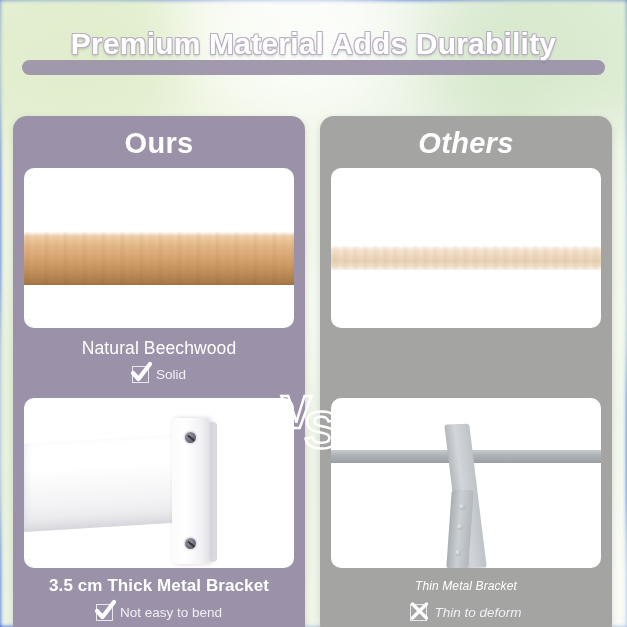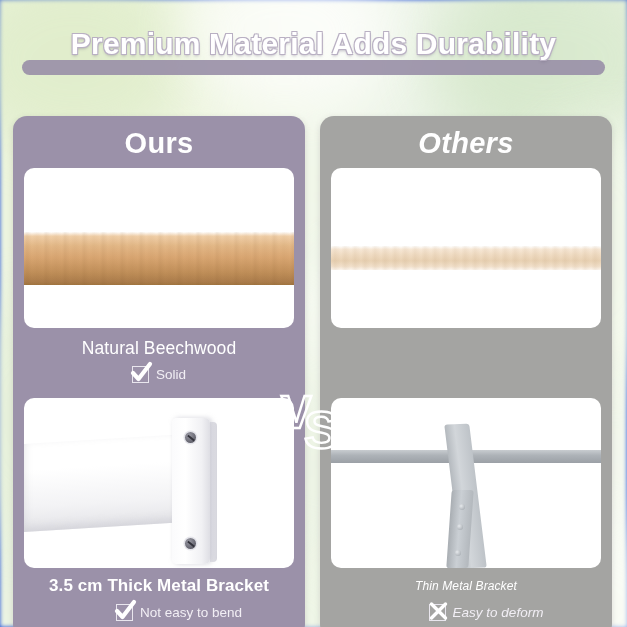--- a/index.html
+++ b/index.html
@@ -303,21 +303,21 @@
   .features {
     position: absolute;
     left: 0;
     width: 100%;
     display: flex;
     justify-content: center;
     align-items: flex-start;
     gap: 20px;
   }
   .features.material { top: 250px; }
-  .features.bracket  { top: 488px; padding-left: 20px; }
+  .features.bracket  { top: 488px; }
 
   .feature {
     display: flex;
     align-items: center;
     gap: 7px;
     color: #f2eff5;
     font-size: 13.5px;
     white-space: nowrap;
   }
   .feature .label { line-height: 16px; }
@@ -427,21 +427,21 @@
 
       <div class="caption bracket-others">Thin Metal Bracket</div>
 
       <div class="features bracket">
         <div class="feature">
           <span class="mark">
             <svg width="23" height="23" viewBox="0 0 23 23">
               <path d="M4.5 4 L18.5 18 M18.5 4 L4.5 18" fill="none" stroke="#ffffff" stroke-width="3.4" stroke-linecap="round"></path>
             </svg>
           </span>
-          <span class="label">Easy to deform</span>
+          <span class="label">Thin to deform</span>
         </div>
       </div>
     </div>
 
     <div class="vs-badge">
       <svg width="64" height="76" viewBox="0 0 64 76">
         <text x="-1" y="44" font-family="Liberation Sans, sans-serif" font-size="46" font-weight="bold" fill="none" stroke="#ffffff" stroke-width="2.4">V</text>
         <text x="22" y="64" font-family="Liberation Sans, sans-serif" font-size="52" font-weight="bold" fill="none" stroke="#ffffff" stroke-width="2.4">S</text>
       </svg>
     </div>

